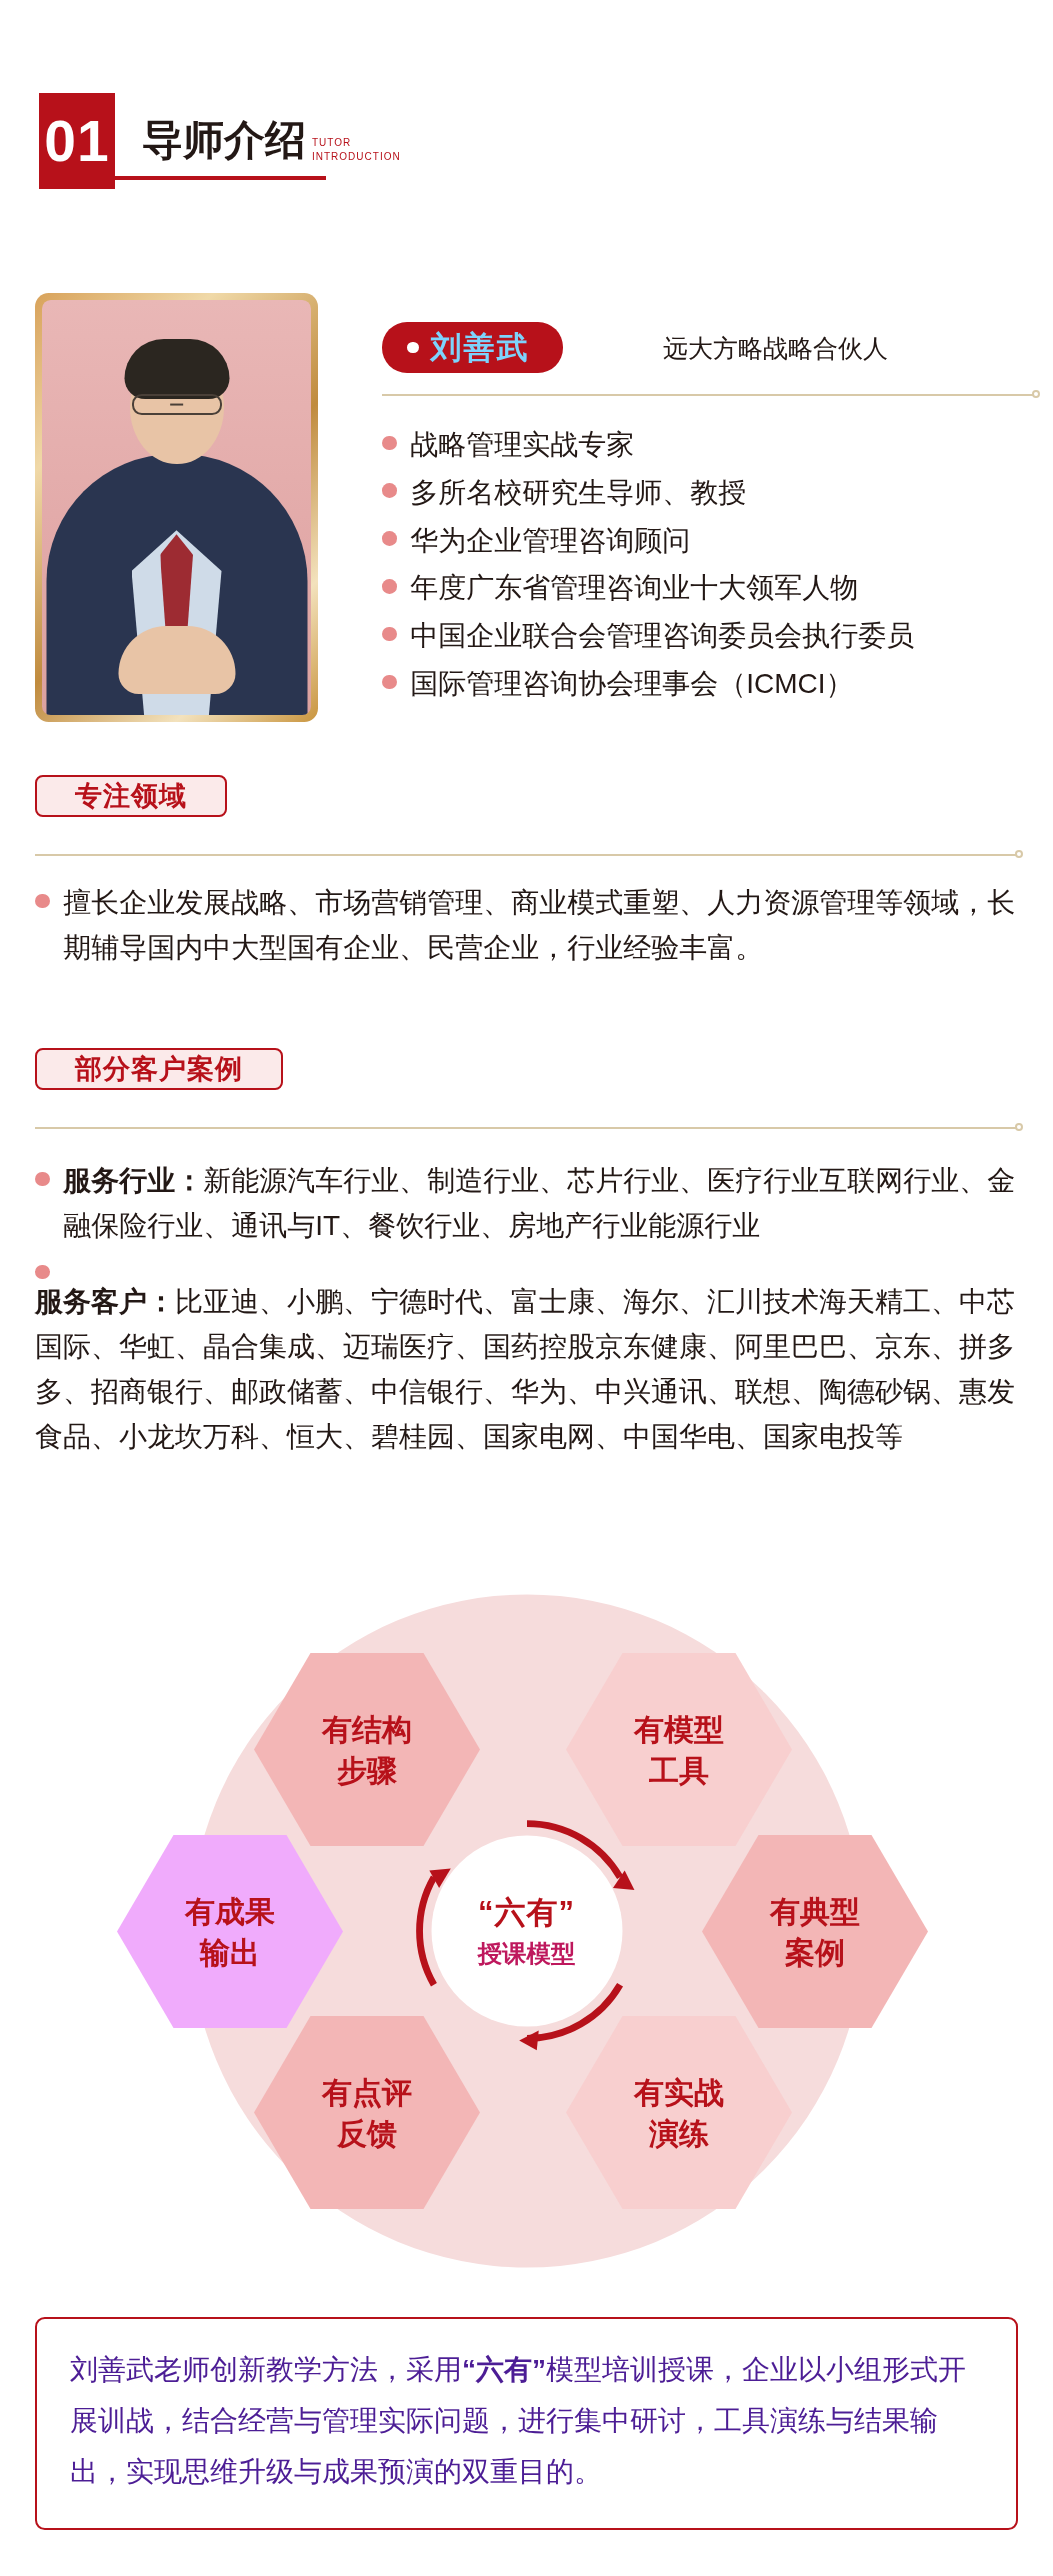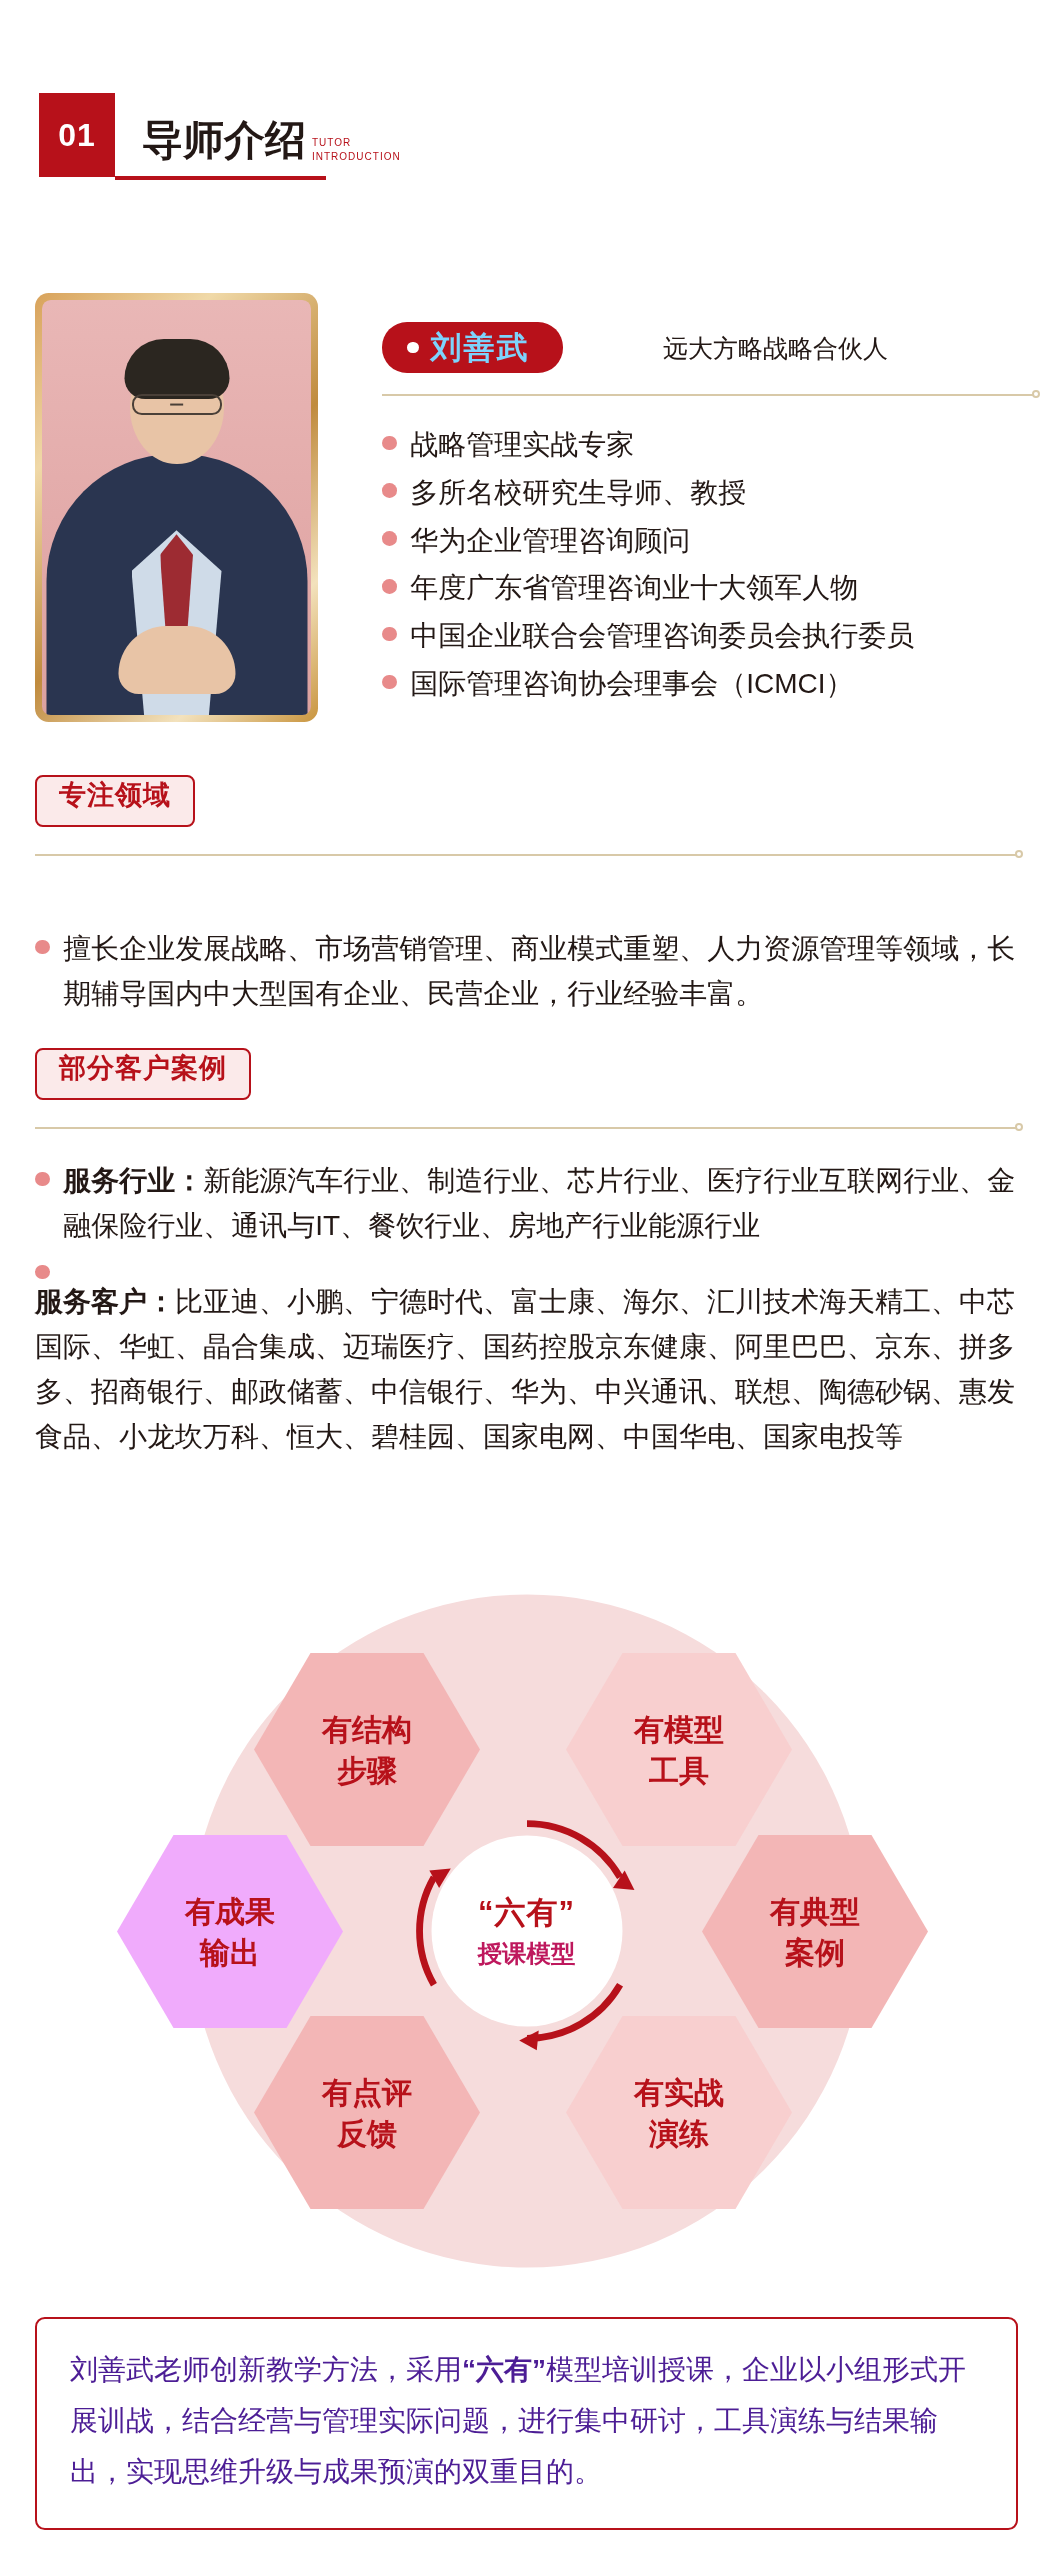--- a/index.html
+++ b/index.html
@@ -26,24 +26,24 @@
   .sec-header {
     position: absolute;
     left: 39px;
     top: 93px;
     display: flex;
     align-items: stretch;
     height: 84px;
   }
   .sec-num {
     width: 76px;
-    height: 84px;
+    height: 96px;
     background: #b7111a;
     color: #ffffff;
-    font-size: 32px;
+    font-size: 57px;
     font-weight: bold;
     display: flex;
     align-items: center;
     justify-content: center;
     letter-spacing: 1px;
   }
   .sec-title-wrap {
     display: flex;
     align-items: flex-end;
     padding-left: 27px;
@@ -259,26 +259,27 @@
   }
   .cred-text {
     font-size: 28px;
     line-height: 39px;
     color: #231815;
   }
 
   
   .tag {
     position: absolute;
-    height: 52px;
+    height: 42px;
     border: 2px solid #b7111a;
     border-radius: 7.8px;
     background: #fbeaea;
     display: flex;
-    padding: 0 22px;
+    align-items: center;
+    padding: 0 38px;
     box-sizing: border-box;
   }
   .tag span {
     font-size: 27px;
     font-weight: bold;
     color: #b7111a;
     letter-spacing: 1px;
     white-space: nowrap;
   }
   .tag-focus { left: 35px; top: 775px; }
@@ -319,21 +320,21 @@
     background: #e88a8a;
     margin-top: 13.7px;
     margin-right: 13.7px;
     flex: none;
   }
   .para-text {
     font-size: 28px;
     line-height: 45px;
     color: #231815;
   }
-  .para-focus { left: 35px; top: 926px; width: 985px; }
+  .para-focus { left: 35px; top: 880px; width: 985px; }
   .para-industry { left: 35px; top: 1158px; width: 985px; }
   .para-clients { left: 35px; top: 1251px; width: 985px; flex-direction: column; }
   .lead {
     font-weight: bold;
   }
 
   
   .wheel {
     position: absolute;
     left: 156px;

